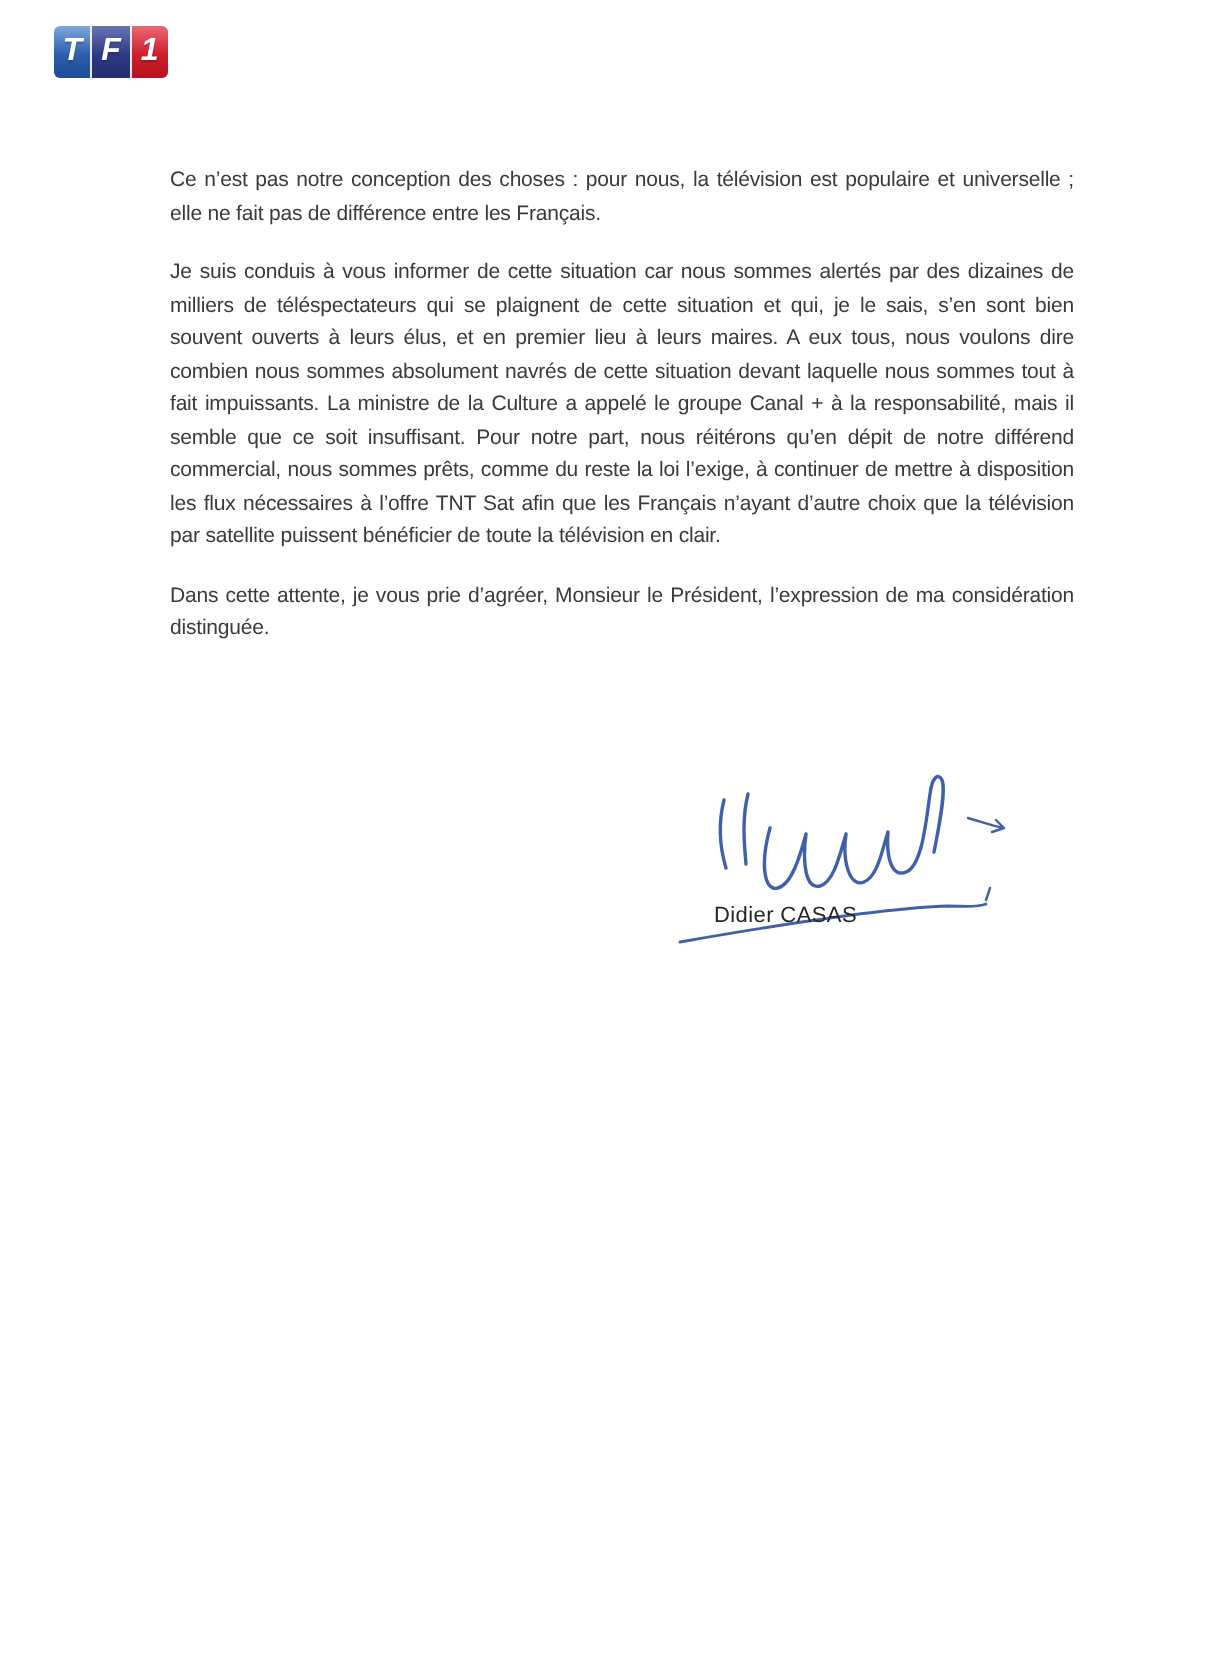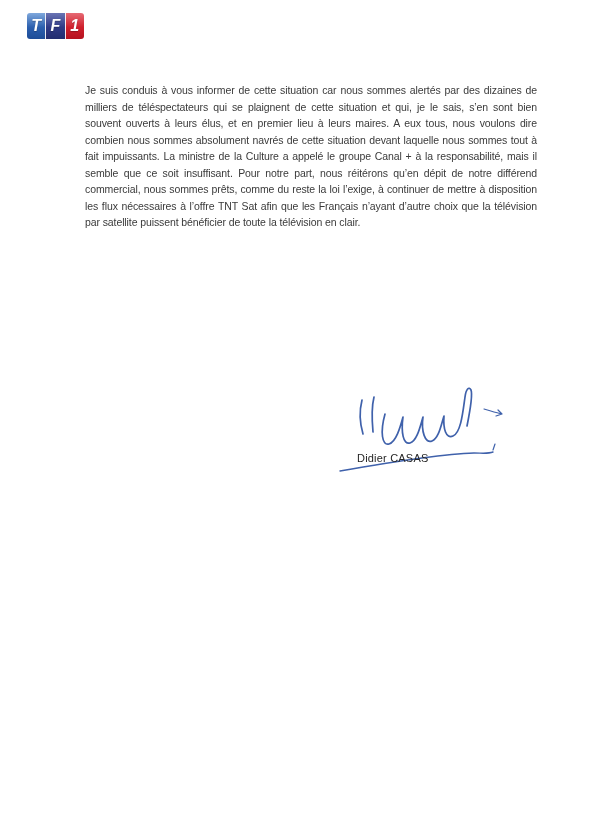--- a/index.html
+++ b/index.html
@@ -66,21 +66,23 @@
 
 <div class="page">
 
   <div class="tf1-logo">
     <div class="tf1-cell tf1-cell-t">T</div>
     <div class="tf1-cell tf1-cell-f">F</div>
     <div class="tf1-cell tf1-cell-1">1</div>
   </div>
 
   <div class="letter-body">
+    <p>Ce n’est pas notre conception des choses : pour nous, la télévision est populaire et universelle ; elle ne fait pas de différence entre les Français.</p>
     <p>Je suis conduis à vous informer de cette situation car nous sommes alertés par des dizaines de milliers de téléspectateurs qui se plaignent de cette situation et qui, je le sais, s’en sont bien souvent ouverts à leurs élus, et en premier lieu à leurs maires. A eux tous, nous voulons dire combien nous sommes absolument navrés de cette situation devant laquelle nous sommes tout à fait impuissants. La ministre de la Culture a appelé le groupe Canal + à la responsabilité, mais il semble que ce soit insuffisant. Pour notre part, nous réitérons qu’en dépit de notre différend commercial, nous sommes prêts, comme du reste la loi l’exige, à continuer de mettre à disposition les flux nécessaires à l’offre TNT Sat afin que les Français n’ayant d’autre choix que la télévision par satellite puissent bénéficier de toute la télévision en clair.</p>
+    <p>Dans cette attente, je vous prie d’agréer, Monsieur le Président, l’expression de ma considération distinguée.</p>
   </div>
 
   <div class="signature-block">
     <svg width="182" height="100" viewBox="0 0 182 100" fill="none" stroke="#3f61ab" stroke-width="1.7" stroke-linecap="round" stroke-linejoin="round">
 
       <path d="M30,17 C27,29 28,41 31,51"></path>
       <path d="M42,14 C39,26 40,38 41,49"></path>
 
       <path d="M53,31 C48,49 50,63 57,61 C64,59 68,45 71,34 C69,49 71,62 78,60 C85,58 88,44 91,34 C89,48 93,61 100,58 C107,55 109,42 112,33 C111,46 114,56 121,53 C129,50 131,28 133,14 C134,6 137,3 139,7 C141,12 138,28 135,43"></path>
 

